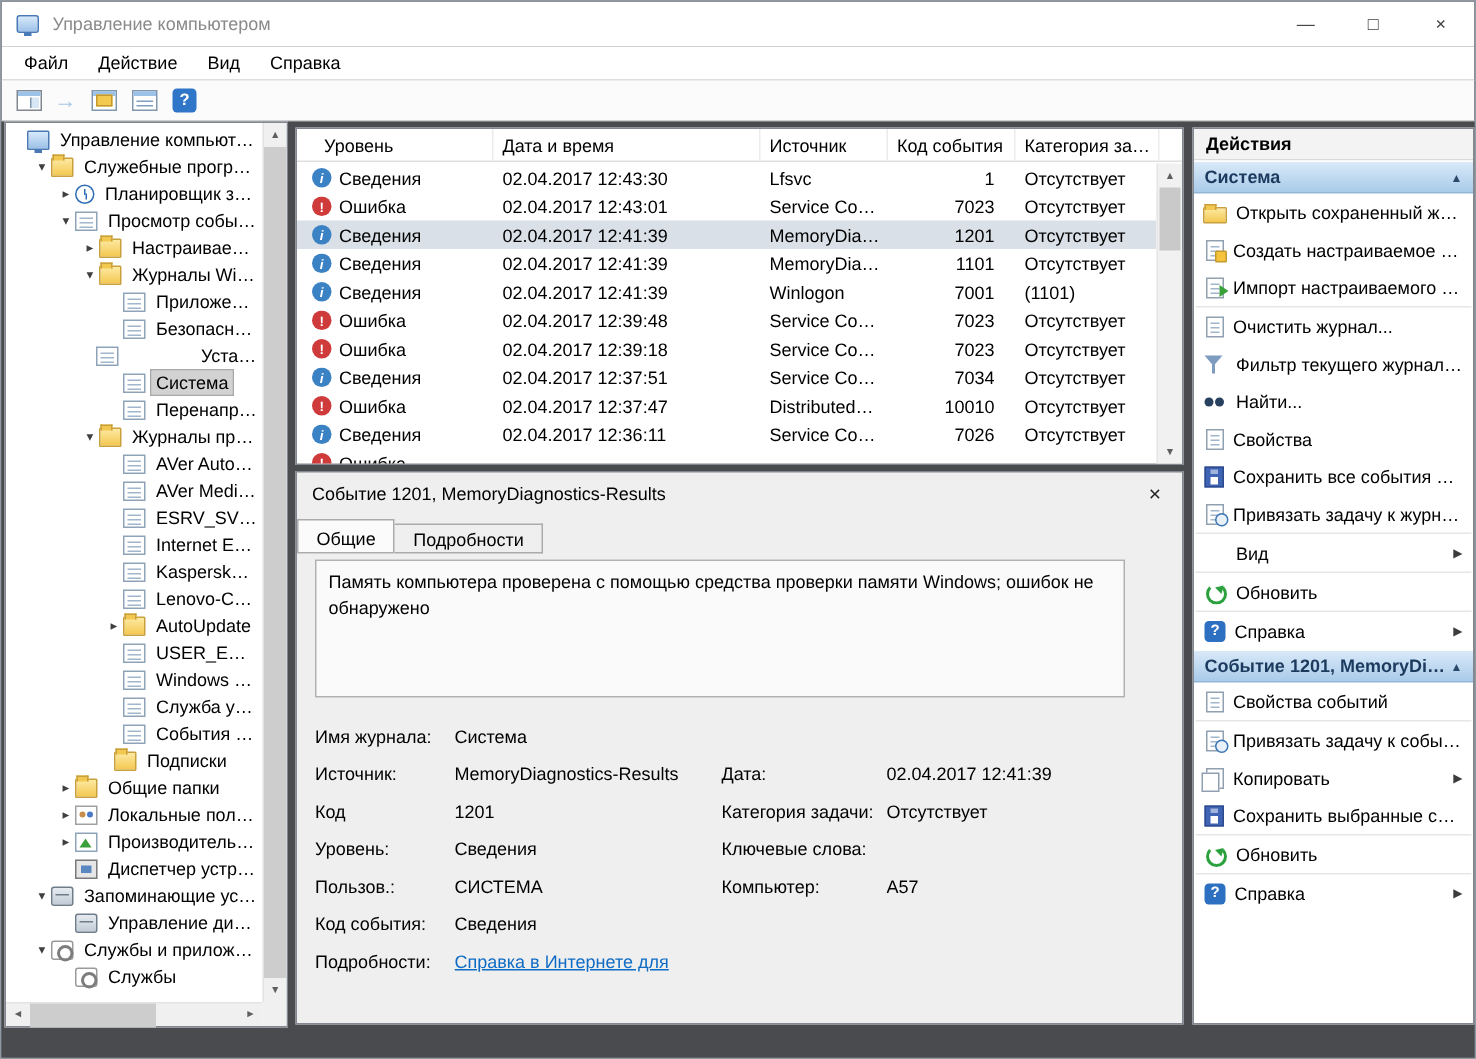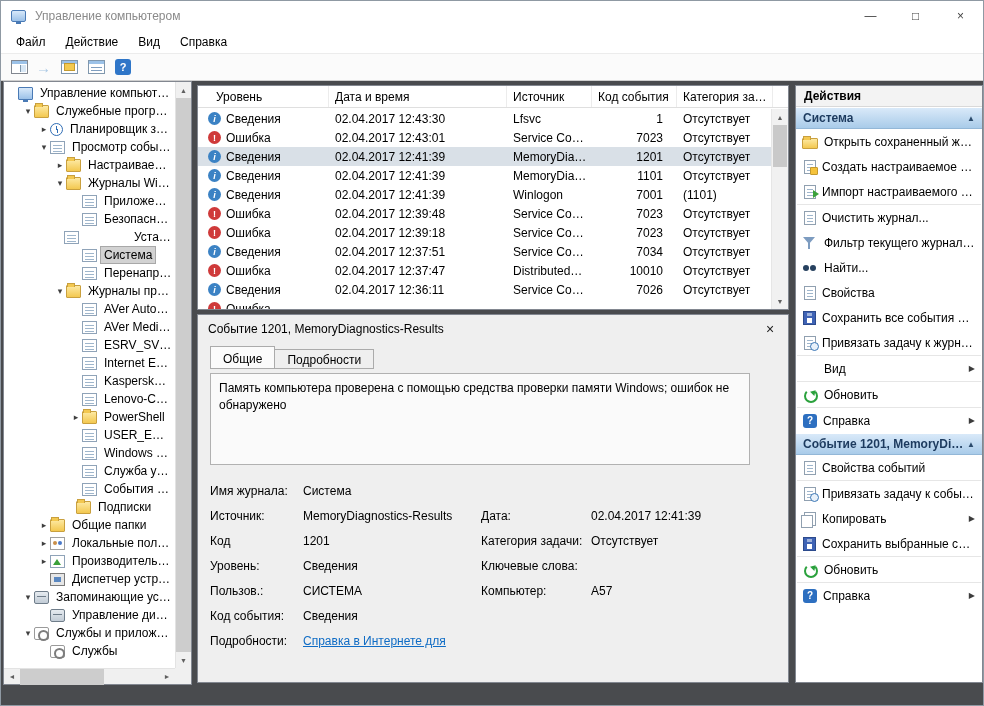--- a/index.html
+++ b/index.html
@@ -86,21 +86,21 @@
   .ev-cell.right{ text-align:right; padding-right:14px; }
   .ev-cell.c-level{ display:flex; align-items:center; padding-left:10px; }
   .lvl-ic{ width:13px; height:13px; border-radius:50%; color:#fff; font-size:9px; font-weight:bold; display:inline-flex; align-items:center; justify-content:center; margin-right:5px; flex:none; font-style:italic; }
   .lvl-ic.info{ background:#3b82c4; }
   .lvl-ic.error{ background:#cf3a3a; font-style:normal; }
   .ev-vscroll{ position:absolute; top:23px; right:0; bottom:0; width:17px; background:#f1f1f1; border-left:1px solid #e6e6e6; }
   .ev-vscroll .thumb{ position:absolute; left:1px; right:1px; top:16px; height:42px; background:#c9c9c9; }
   
   .dt-header{ position:absolute; left:0; top:0; right:0; height:28px; display:flex; align-items:center; padding:0 10px; }
   .dt-close{ margin-left:auto; font-size:14px; color:#222; width:16px; text-align:center; }
-  .dt-tabs{ position:absolute; left:12px; top:31px; display:flex; align-items:flex-end; height:23px;justify-content:space-between; }
+  .dt-tabs{ position:absolute; left:0; top:31px; display:flex; align-items:flex-end; height:23px;justify-content:space-between; }
   .dt-tab{ padding:3px 12px 4px 12px; border:1px solid #ababab; background:#efefef; height:20px; }
   .dt-tab.active{ background:#fbfbfb; height:23px; position:relative; z-index:1; padding-top:5px; }
   .dt-tab + .dt-tab{ border-left:none; }
   .dt-desc{ position:absolute; left:12px; top:58px; width:540px; height:92px; background:#fafafa; border:1px solid #b1b1b1; padding:6px 8px; line-height:1.45; overflow:hidden; }
   .dt-fields{ position:absolute; left:12px; top:168px; right:14px; }
   .dt-frow{ display:grid; grid-template-columns:93px 178px 110px 1fr; height:25px; align-items:start; line-height:16px; }
   .fv{ overflow:hidden; white-space:nowrap; text-overflow:ellipsis; }
   .link{ color:#0f6cc5; text-decoration:underline; }
   
   .ac-title{ height:21px; line-height:20px; font-weight:bold; padding-left:8px; background:#f3f3f3; border-bottom:1px solid #d9d9d9; flex:none; }
@@ -255,21 +255,21 @@
             <span class="tree-label">Kaspersky Event Log</span>
           </div>
           <div class="tree-row" style="padding-left: 66px;">
             <span class="expander"></span>
             <span class="tree-ic tic-log"></span>
             <span class="tree-label">Lenovo-Customer Feedback</span>
           </div>
           <div class="tree-row" style="padding-left: 66px;">
             <span class="expander">▸</span>
             <span class="tree-ic tic-folder"></span>
-            <span class="tree-label">PowerShell</span>
+            <span class="tree-label">AutoUpdate</span>
           </div>
           <div class="tree-row" style="padding-left: 66px;">
             <span class="expander"></span>
             <span class="tree-ic tic-log"></span>
             <span class="tree-label">USER_ESRV_SVC_QUEENCREEK</span>
           </div>
           <div class="tree-row" style="padding-left: 66px;">
             <span class="expander"></span>
             <span class="tree-ic tic-log"></span>
             <span class="tree-label">Windows PowerShell</span>

